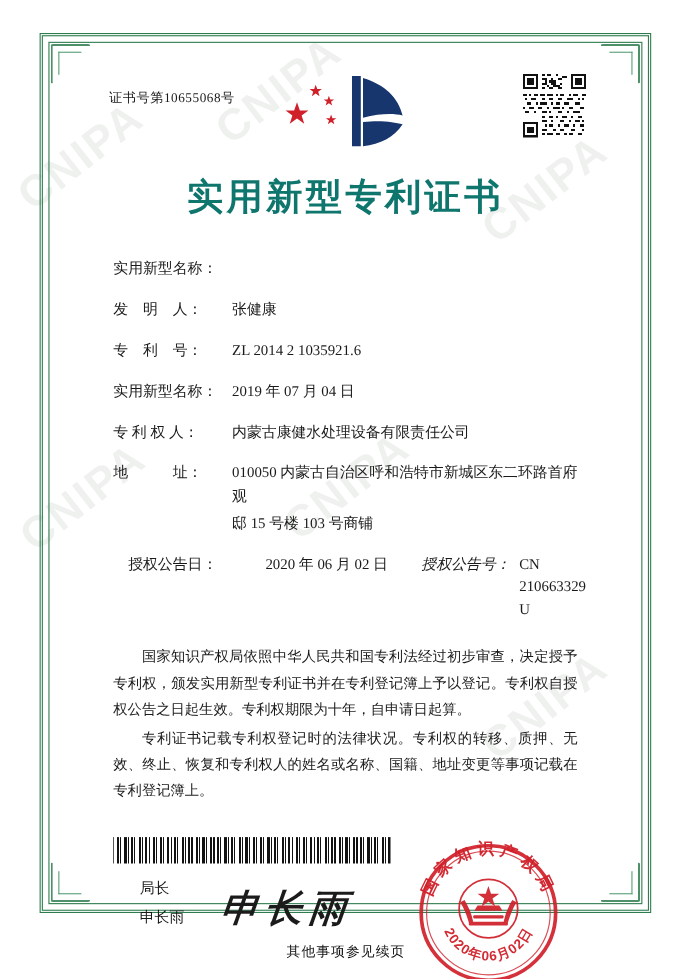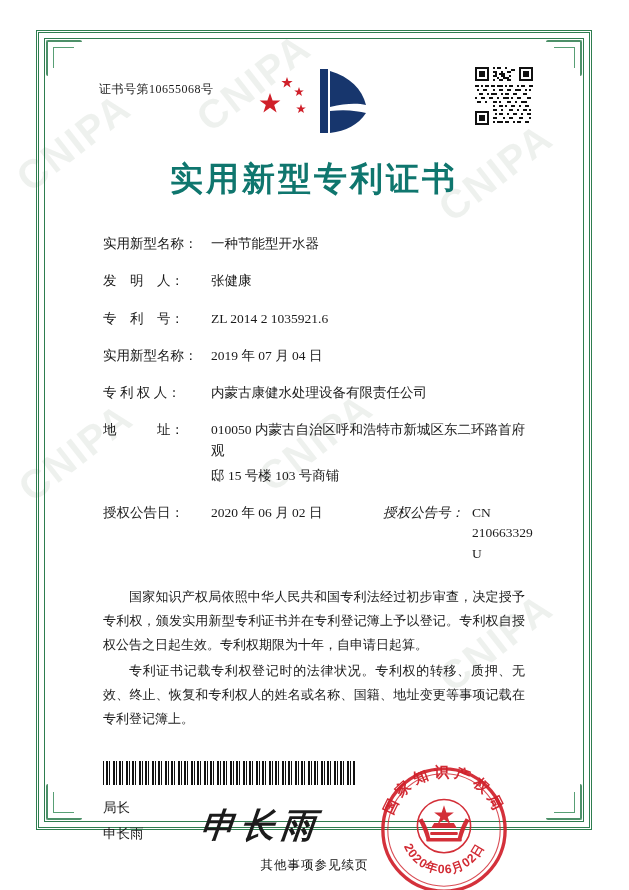--- a/index.html
+++ b/index.html
@@ -157,20 +157,21 @@
     margin-top: 5px;
     margin-left: 0;
   }
   .field.two-col {
     display: flex;
   }
   .field.two-col .col-a {
     width: 280px;
     flex: 0 0 280px;
     display: flex;
+    text-align: center;
   }
   .field.two-col .col-b {
     display: flex;
   }
   .field.two-col .col-b .label {
     width: auto;
     flex: 0 0 auto;
     margin-right: 8px;
     font-style: italic;
   }
@@ -203,20 +204,21 @@
 
   
   .sign-area {
     position: relative;
     margin: 10px 0 0 28px;
     height: 110px;
   }
   .sign-label {
     font-size: 13.5px;
     line-height: 1.9;
+    margin-left: 24px;
   }
   .sign-script {
     position: absolute;
     left: 98px;
     top: 8px;
     font-family: "DejaVu Serif", serif;
     font-size: 34px;
     font-style: italic;
     font-weight: bold;
     letter-spacing: 6px;
@@ -379,21 +381,20 @@
         </g>
       </svg>
     </div>
 
     <div class="cert-title">实用新型专利证书</div>
 
     <div class="fields">
 
       <div class="field">
         <span class="label">实用新型名称：</span>
-        <span class="value">一种节能型开水器</span>
       </div>
 
       <div class="field">
         <span class="label">发　明　人：</span>
         <span class="value">张健康</span>
       </div>
 
       <div class="field">
         <span class="label">专　利　号：</span>
         <span class="value">ZL 2014 2 1035921.6</span>

